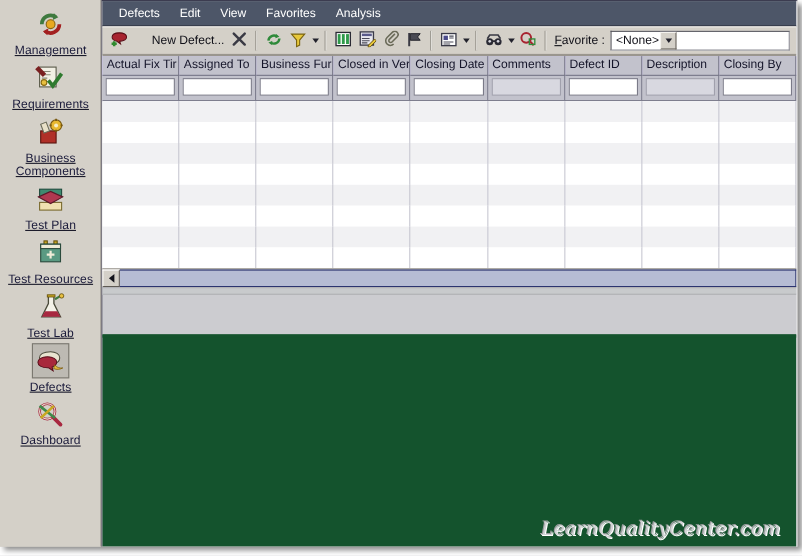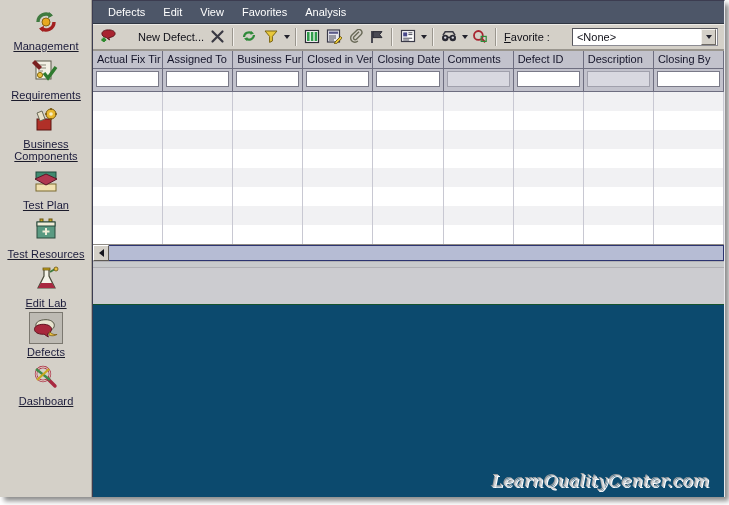--- a/index.html
+++ b/index.html
@@ -156,26 +156,25 @@
   .fav-label u { text-decoration: underline; }
   .fav-select {
     flex: 1 1 auto;
     height: 18px;
     background: #ffffff;
     border: 1px solid #8c8c94;
     border-top-color: #55555c;
     border-left-color: #55555c;
     display: flex;
     align-items: center;
-    justify-content: space-between;
+    justify-content: flex-start;
     box-sizing: border-box;
     margin-right: 2px;
     cursor: default;
     min-width: 40px;
-    margin-left: 17px;
   }
   .fav-value {
     font-size: 11px;
     color: #101018;
     padding-left: 4px;
     white-space: nowrap;
     overflow: hidden;
   }
   .fav-arrow {
     width: 15px;
@@ -294,23 +293,23 @@
     background: #b6bcd4;
     border: 1px solid #2c3470;
     border-left: none;
     box-sizing: border-box;
     cursor: default;
   }
 
   
   .detail-pane {
     flex: 1 1 auto;
-    background: #0c4a6e;
+    background: #14532d;
     position: relative;
-    border-top: 1px solid #14532d;
+    border-top: 3px solid #14532d;
     overflow: hidden;
     margin-top: 36px;
   }
   .pane-splitter {
     height: 5px;
     background: #c8cacc;
     border-top: 1px solid #b0b0b4;
     border-bottom: 1px solid #b0b0b4;
     flex: 0 0 5px;
     cursor: row-resize;
@@ -402,21 +401,21 @@
     <div class="side-item">
       <div class="side-icon-wrap">
         <svg width="30" height="28" viewBox="0 0 30 28">
           <path d="M13 4h5v7l6 12h-17l6-12z" fill="#f4f2e8" stroke="#4a4a3a" stroke-width="1.2"></path>
           <path d="M10 18h11l3 5h-17z" fill="#a82840"></path>
           <rect x="12" y="3" width="7" height="2" fill="#c8a820" stroke="#6a5410" stroke-width="0.8"></rect>
           <path d="M19 7l5-3" stroke="#3f7a3f" stroke-width="2"></path>
           <circle cx="25" cy="4" r="2" fill="#e8c040" stroke="#6a5410" stroke-width="0.8"></circle>
         </svg>
       </div>
-      <div class="side-label">Edit Lab</div>
+      <div class="side-label">Test Lab</div>
     </div>
 
     <div class="side-item selected">
       <div class="side-icon-wrap">
         <svg width="26" height="24" viewBox="0 0 28 26">
           <path d="M14 4c-7 0-11 2.6-11 6s4 6 11 6h1l4 3-1-3.4c3.6-1 5-3 5-5.6 0-3.4-4-6-9-6z" fill="#e8e4d0" stroke="#4a4a3a" stroke-width="1"></path>
           <path d="M11 9c-6 0-9.5 2.4-9.5 5.4s3.5 5.4 9.5 5.4h1l4.5 3-1-3.6c3-1 4.5-2.8 4.5-5C20 11.4 16.5 9 11 9z" fill="#a8283c" stroke="#5a101c" stroke-width="1"></path>
           <path d="M18 17c2 2.6 5 3.6 8 3-2.6 1.6-6 2-9 0.6z" fill="#e8c040" stroke="#7a5a10" stroke-width="0.8"></path>
         </svg>
       </div>

